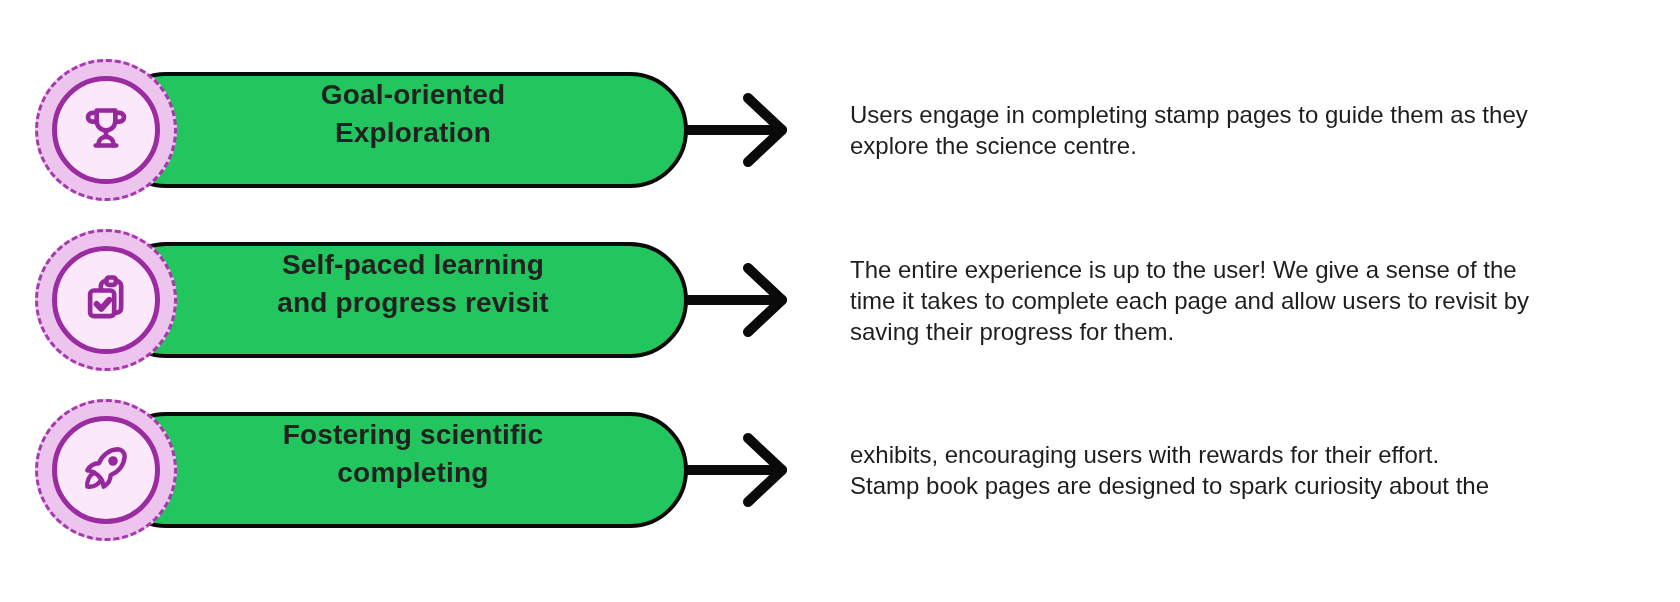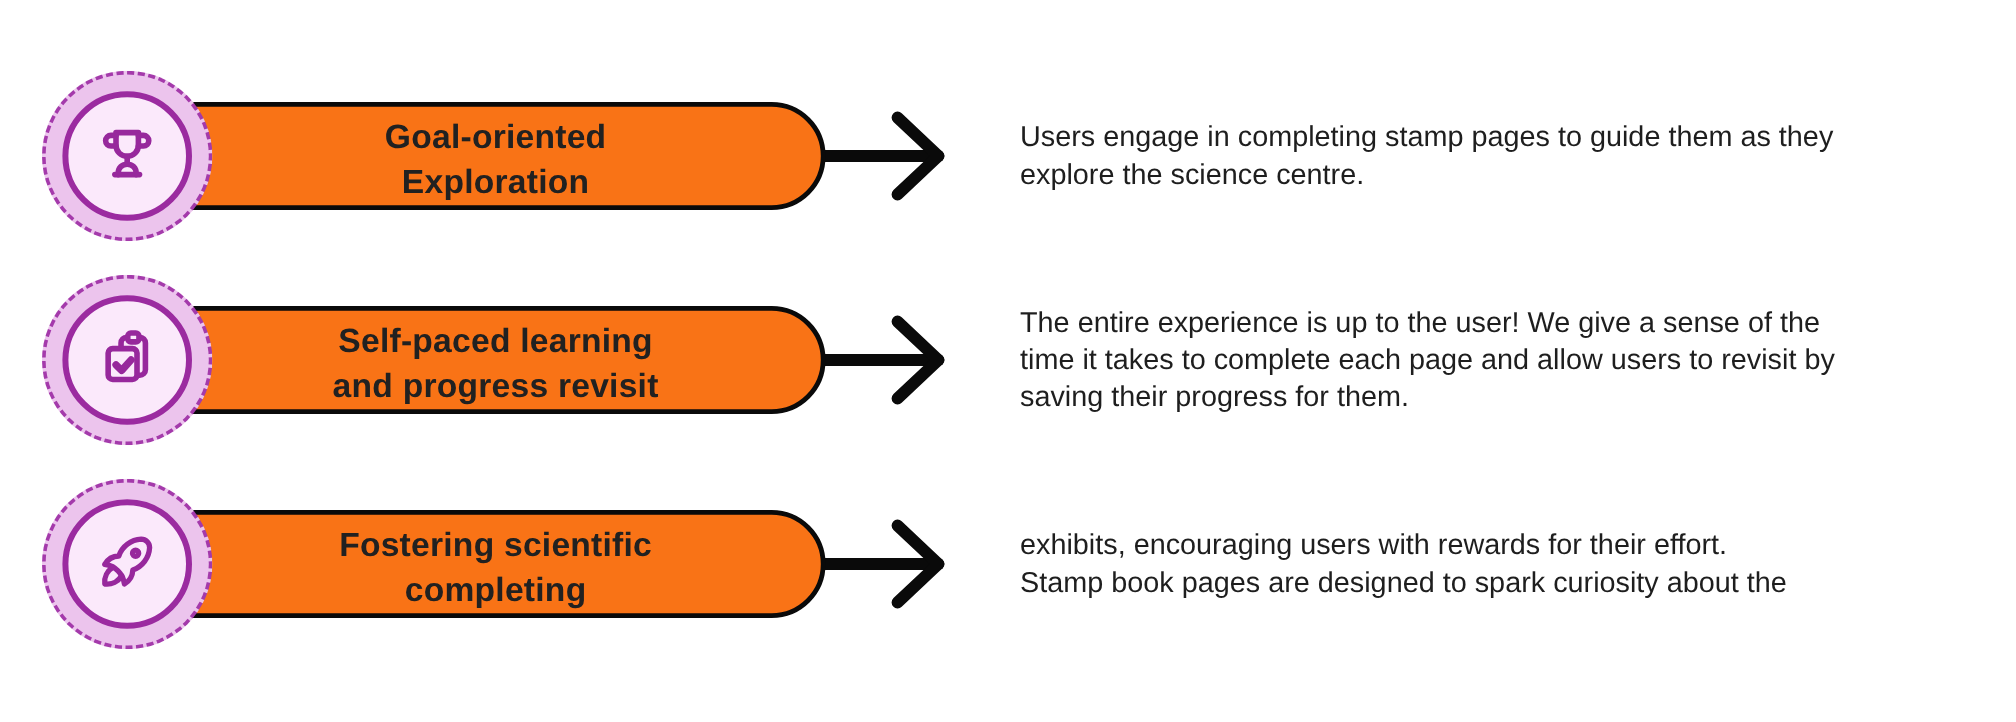--- a/index.html
+++ b/index.html
@@ -56,29 +56,29 @@
     stroke-width: 2;
     stroke-linecap: round;
     stroke-linejoin: round;
   }
   .pill {
     position: absolute;
     left: 108px;
     top: 50%;
     transform: translateY(-50%);
     width: 580px;
-    height: 90px;
+    height: 116px;
     box-sizing: border-box;
     border: 4px solid var(--pill-border, #0A0A0A);
     border-radius: 59px;
-    background: #f97316;
+    background: #22c55e;
     display: flex;
     flex-direction: column;
     align-items: center;
-    justify-content: flex-end;
+    justify-content: flex-start;
     z-index: 1;
     padding-left: 60px;
     padding-right: 30px;
   }
   .pill-label {
     font-size: 28px;
     line-height: 38px;
     font-weight: bold;
     color: var(--label-text, #212121);
     text-align: center;

